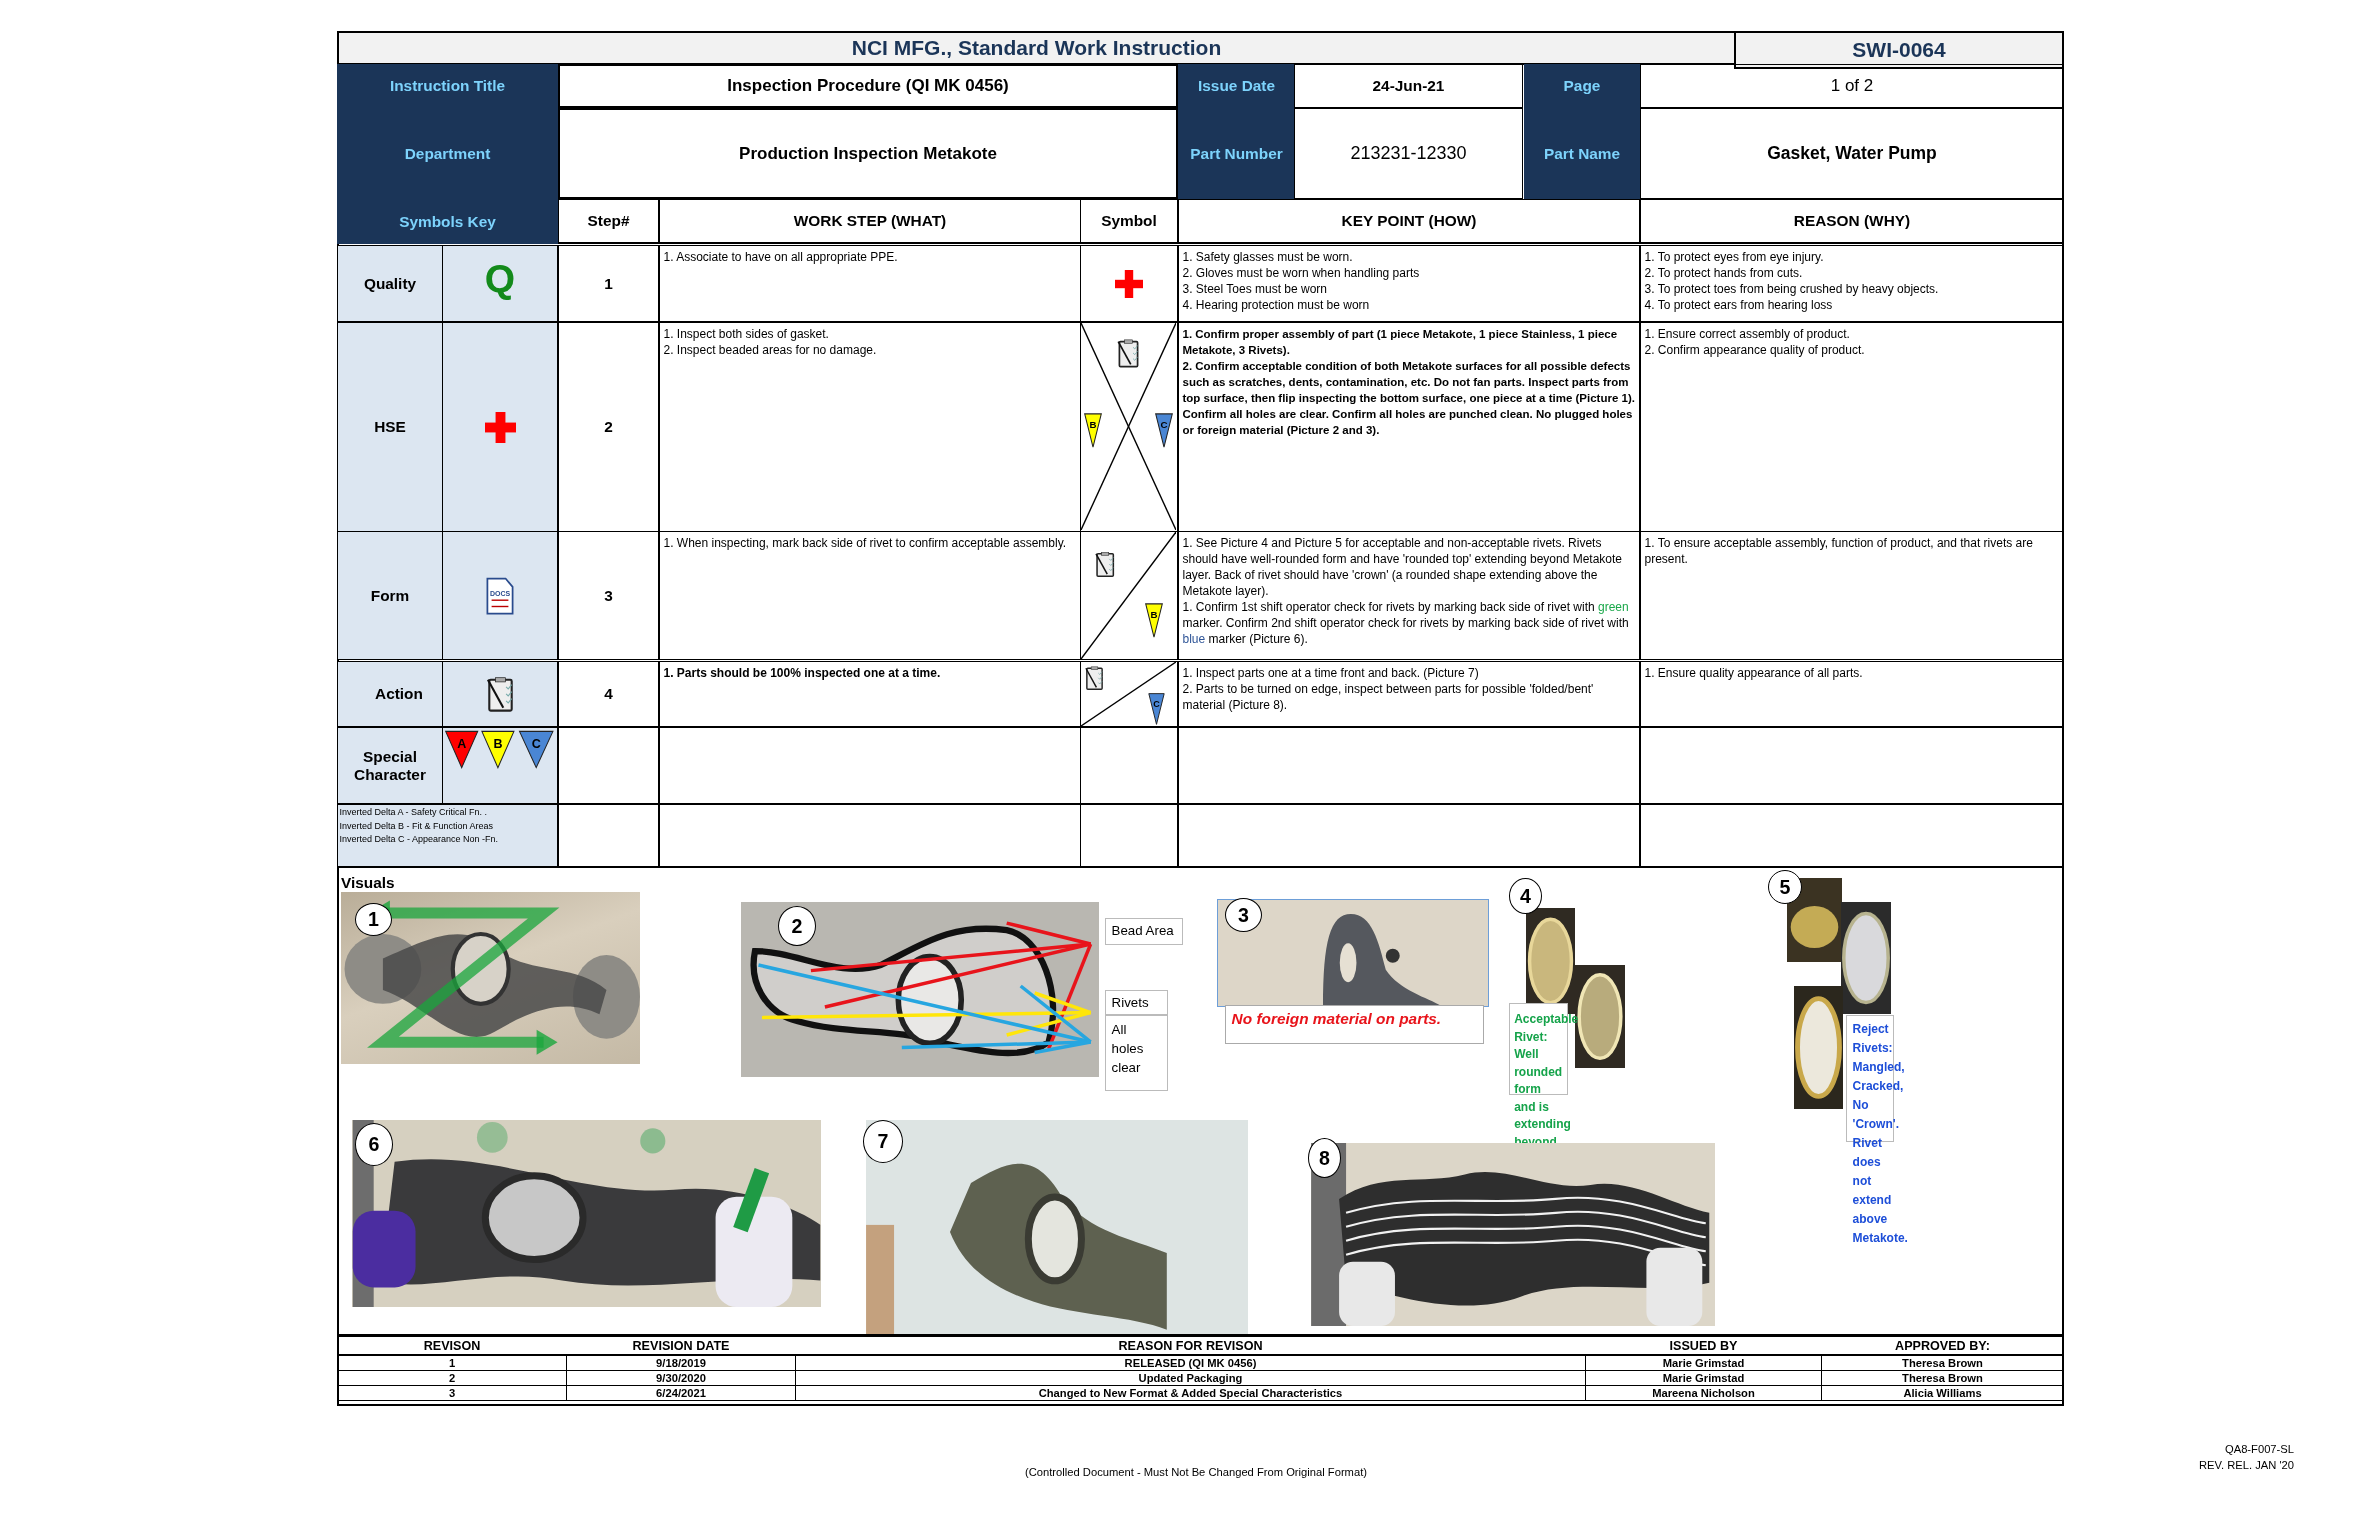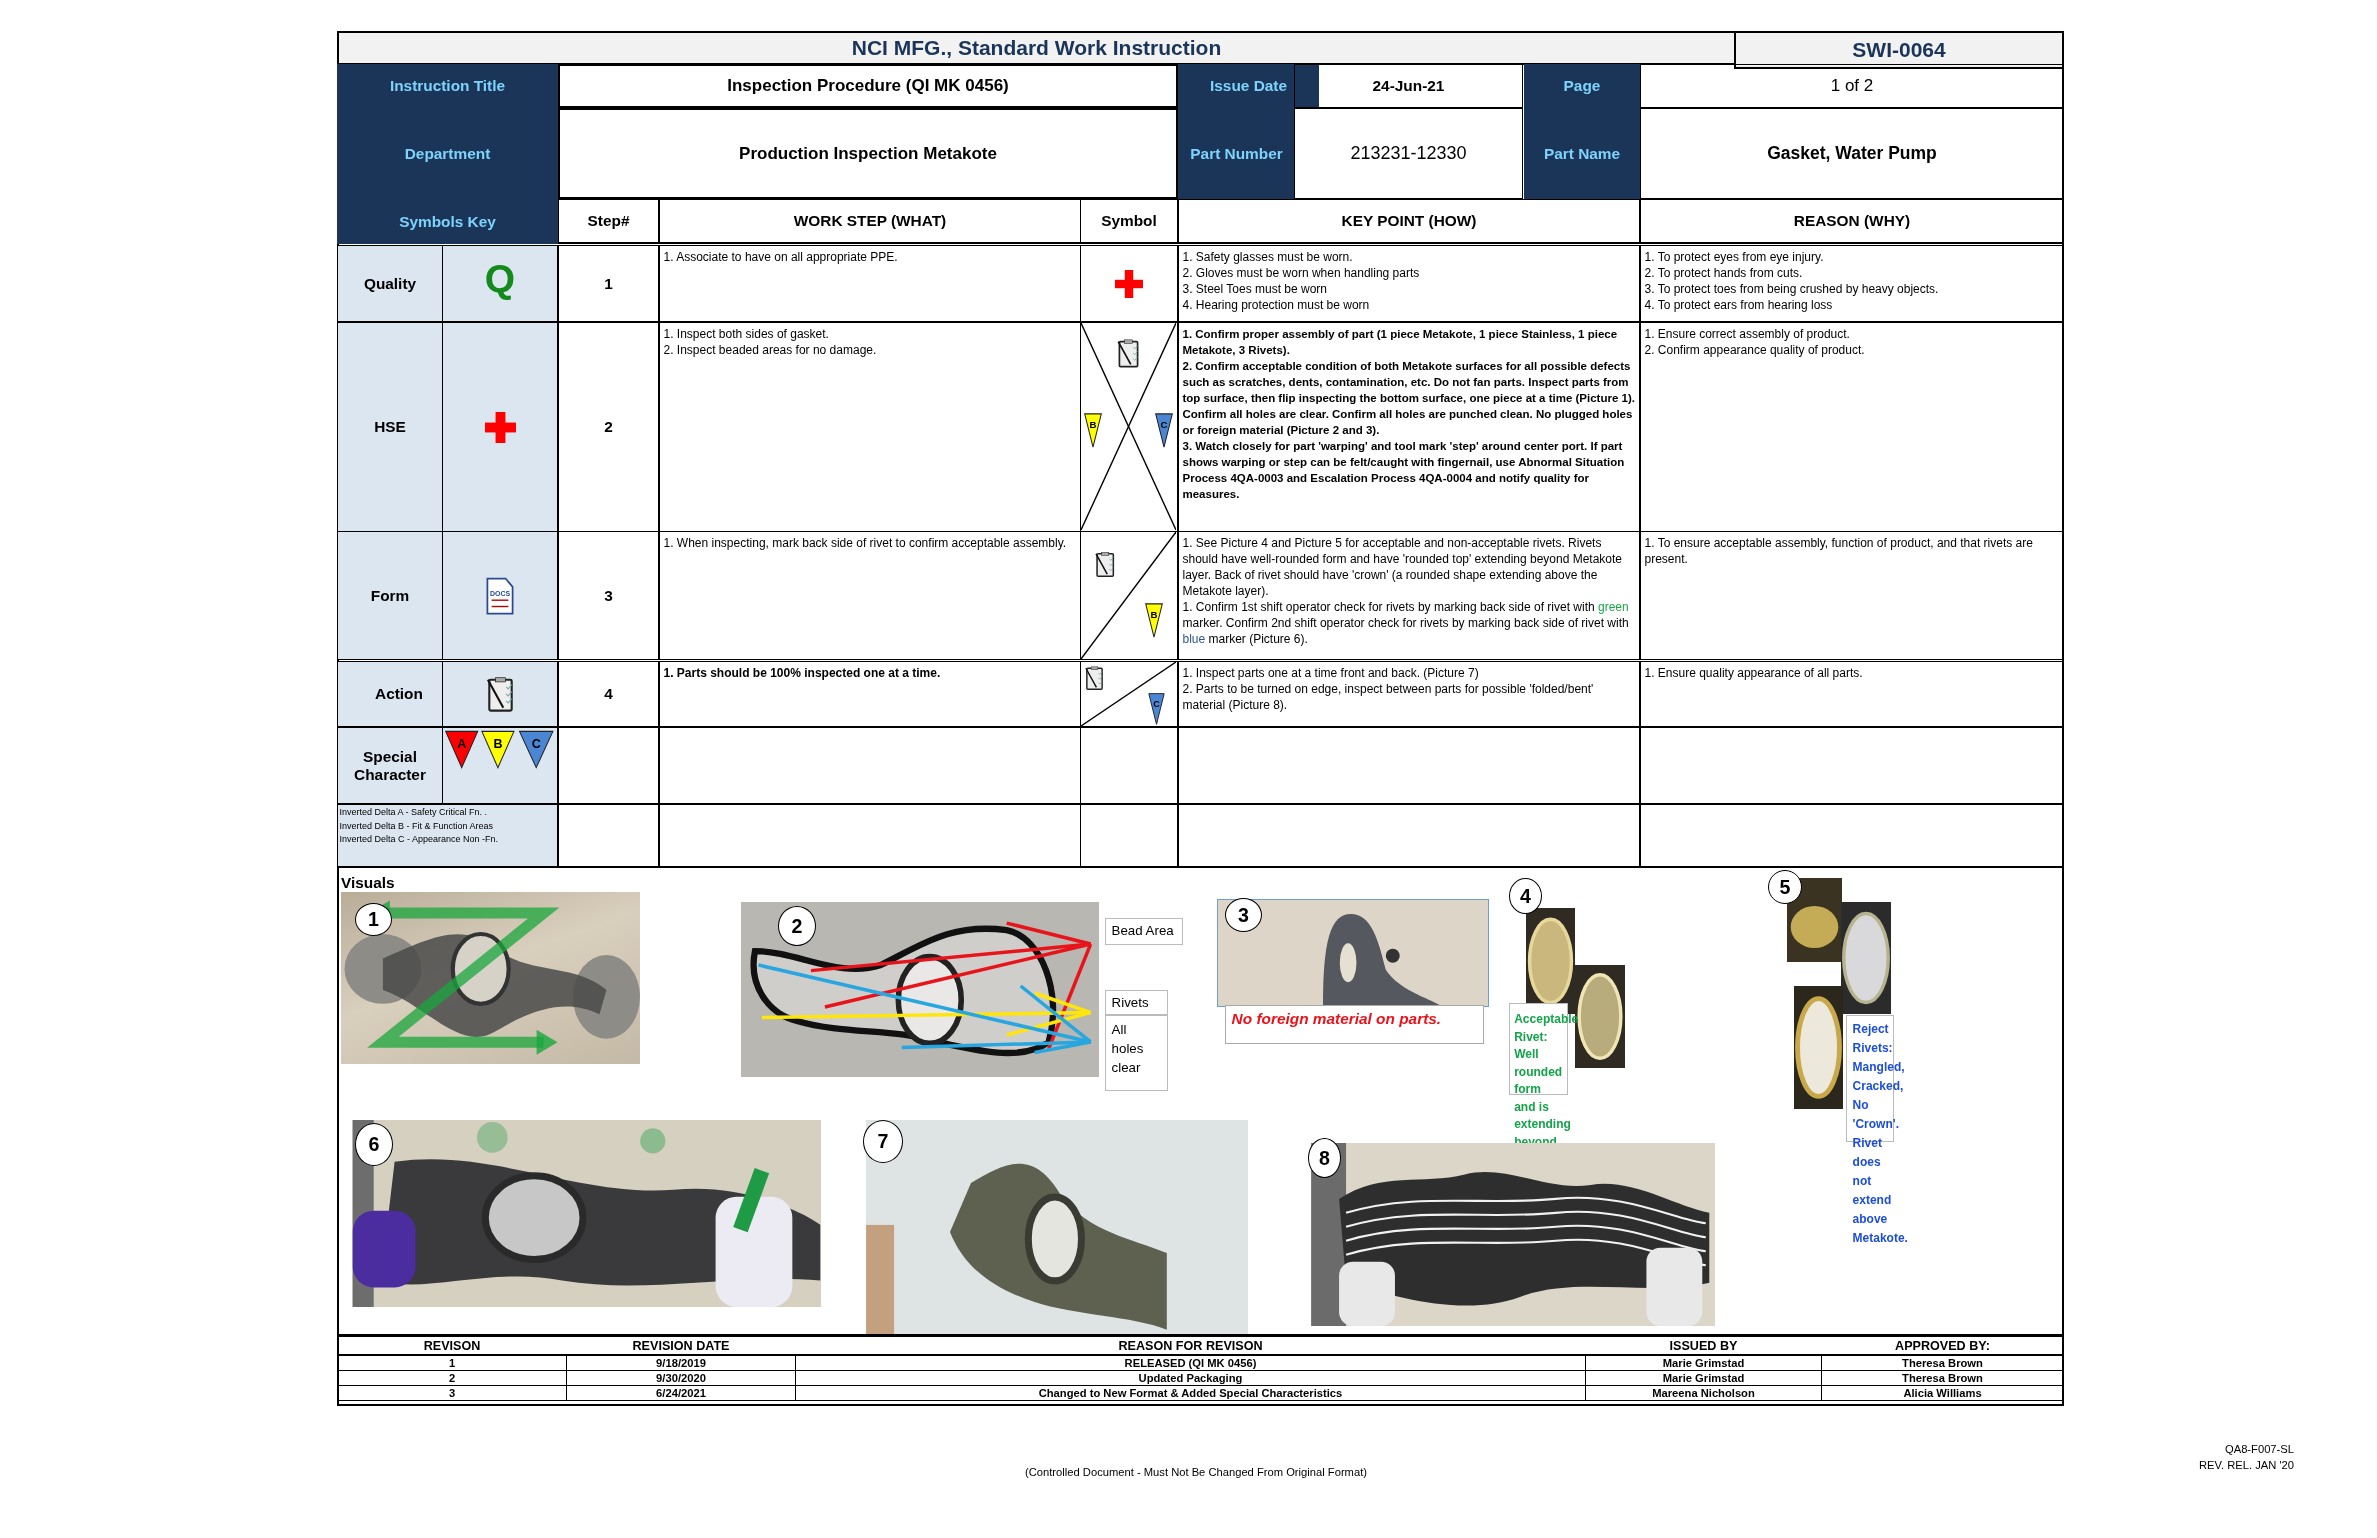--- a/index.html
+++ b/index.html
@@ -27,21 +27,21 @@
 
 <div class="abs cell" style="left:337px;top:31px;width:1399px;height:34px;background:#f2f2f2;border-width:2.1px;">
   <span class="bigtitle">NCI MFG., Standard Work Instruction</span>
 </div>
 <div class="abs cell" style="left:1734px;top:31px;width:330px;height:38px;background:#f2f2f2;border-width:2.1px;">
   <span class="bigtitle">SWI-0064</span>
 </div>
 
 <div class="abs navy hdr" style="left:337px;top:64px;width:221px;height:44px;">Instruction Title</div>
 <div class="abs cell hdr" style="left:558px;top:64px;width:620px;height:44px;border-width:2.1px;font-size:17px;">Inspection Procedure (QI MK 0456)</div>
-<div class="abs navy hdr" style="left:1178px;top:64px;width:141px;height:44px;">Issue Date</div>
+<div class="abs navy hdr" style="left:1178px;top:64px;width:117px;height:44px;">Issue Date</div>
 <div class="abs cell hdr" style="left:1294px;top:64px;width:229px;height:44px;">24-Jun-21</div>
 <div class="abs navy hdr" style="left:1524px;top:64px;width:116px;height:44px;">Page</div>
 <div class="abs cell hdr" style="left:1640px;top:64px;width:424px;height:44px;font-weight:normal;font-size:17px;">1 of 2</div>
 
 <div class="abs navy hdr" style="left:337px;top:108px;width:221px;height:91px;">Department</div>
 <div class="abs cell hdr" style="left:558px;top:108px;width:620px;height:91px;border-width:2.1px;font-size:17px;">Production Inspection Metakote</div>
 <div class="abs navy hdr" style="left:1178px;top:108px;width:117px;height:91px;">Part Number</div>
 <div class="abs cell" style="left:1294px;top:108px;width:229px;height:91px;font-weight:normal;font-size:18px;text-align:center;">213231-12330</div>
 <div class="abs navy hdr" style="left:1524px;top:108px;width:116px;height:91px;">Part Name</div>
 <div class="abs cell" style="left:1640px;top:108px;width:424px;height:91px;font-size:17.5px;">Gasket, Water Pump</div>
@@ -148,21 +148,20 @@
       <text x="13" y="22" text-anchor="middle" font-weight="bold" font-size="14" font-family="Liberation Sans, sans-serif">B</text>
     </svg>
   <svg class="abs" style="left:74px;top:90px;" width="18" height="35" viewBox="0 0 26 50">
       <polygon points="1,1 25,1 13,49" fill="#4a86d4" stroke="#222" stroke-width="1.5"></polygon>
       <text x="13" y="22" text-anchor="middle" font-weight="bold" font-size="14" font-family="Liberation Sans, sans-serif">C</text>
     </svg>
 </div>
 <div class="abs cell txt bold" style="left:1178px;top:322px;width:462px;height:210px;display:block;font-size:11.5px;">
   <div>1. Confirm proper assembly of part (1 piece Metakote, 1 piece Stainless, 1 piece Metakote, 3 Rivets).</div>
   <div>2. Confirm acceptable condition of both Metakote surfaces for all possible defects such as scratches, dents, contamination, etc. Do not fan parts. Inspect parts from top surface, then flip inspecting the bottom surface, one piece at a time (Picture 1). Confirm all holes are clear. Confirm all holes are punched clean. No plugged holes or foreign material (Picture 2 and 3).</div>
-  <div>3. Watch closely for part 'warping' and tool mark 'step' around center port. If part shows warping or step can be felt/caught with fingernail, use Abnormal Situation Process 4QA-0003 and Escalation Process 4QA-0004 and notify quality for measures.</div>
 </div>
 <div class="abs cell txt" style="left:1640px;top:322px;width:424px;height:210px;display:block;">
   <div>1. Ensure correct assembly of product.</div>
   <div>2. Confirm appearance quality of product.</div>
 </div>
 
 <div class="abs cell hdr" style="left:558px;top:531px;width:101px;height:129px;">3</div>
 <div class="abs cell txt" style="left:659px;top:531px;width:422px;height:129px;display:block;">
   <div>1. When inspecting, mark back side of rivet to confirm acceptable assembly.</div>
 </div>

